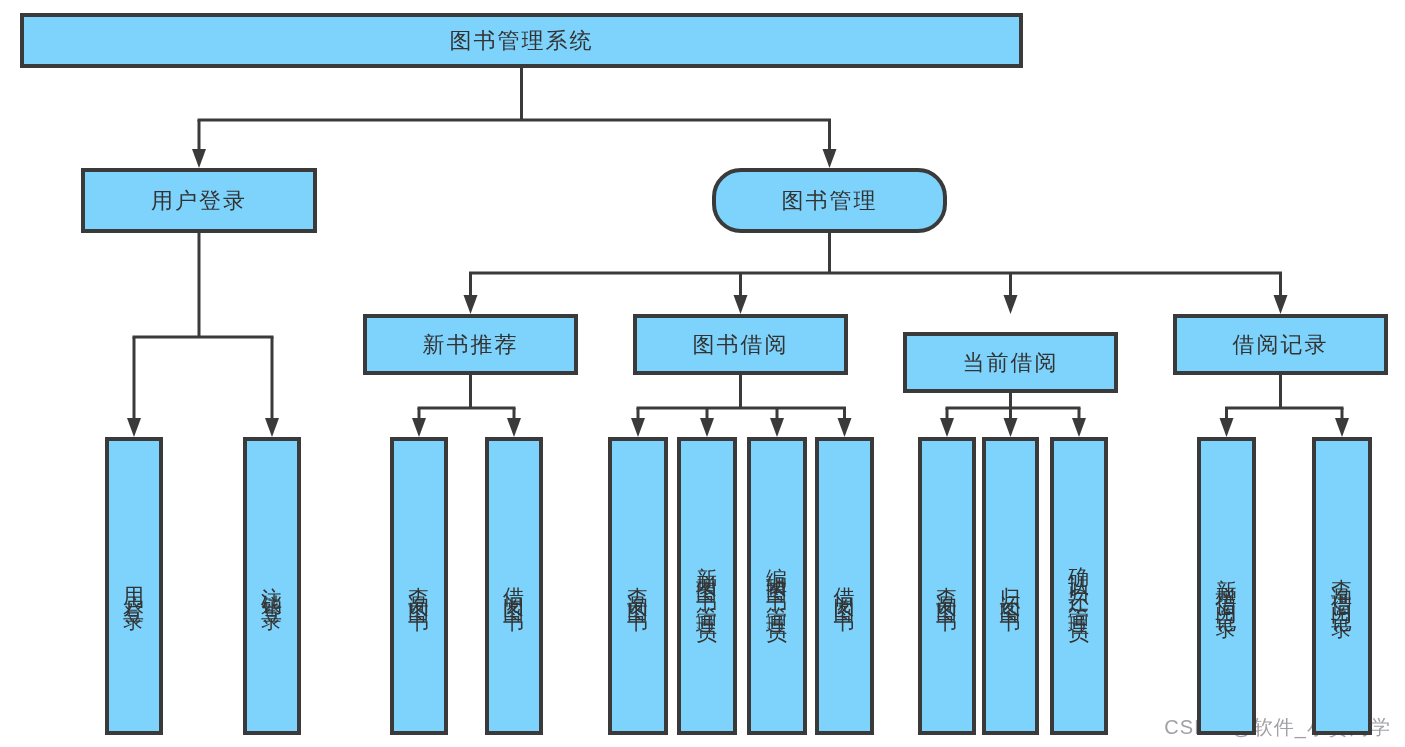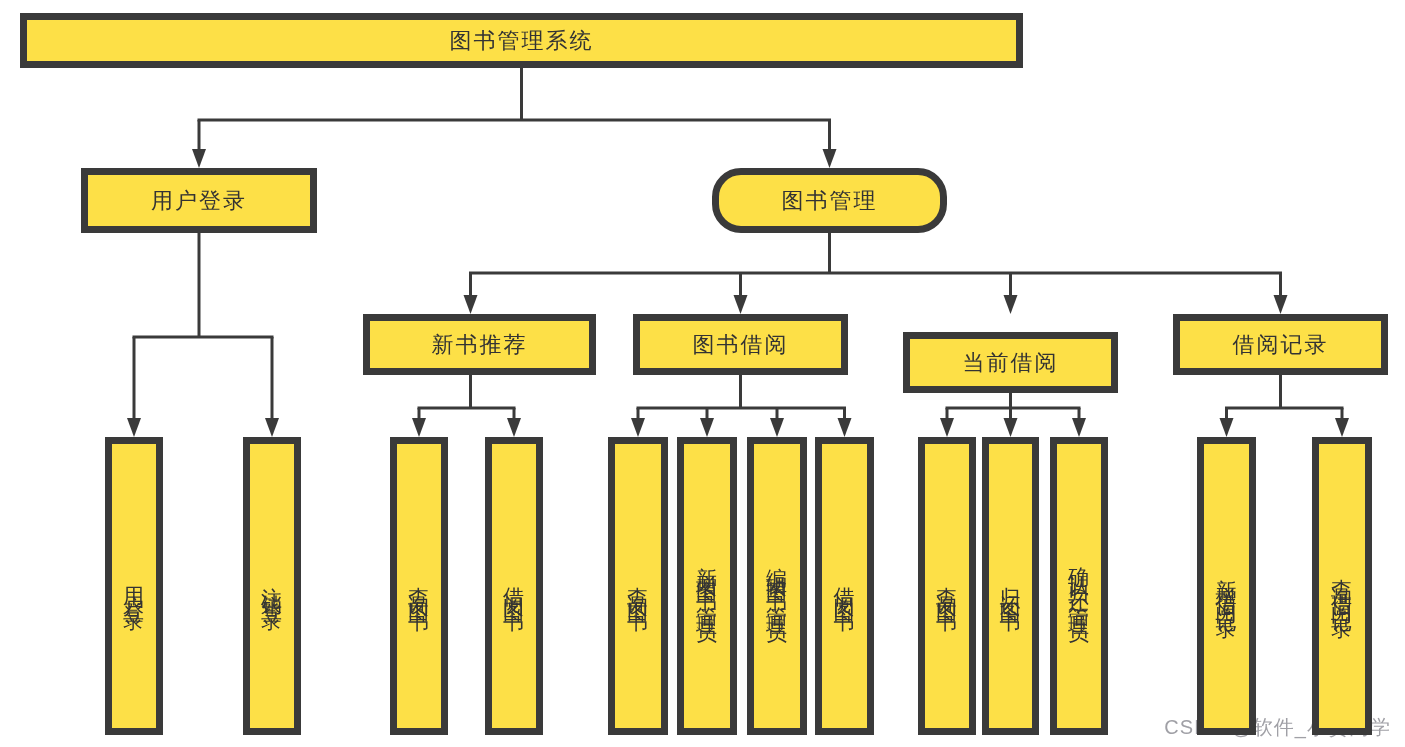--- a/index.html
+++ b/index.html
@@ -19,22 +19,22 @@
     position: absolute;
     left: 0;
     top: 0;
     width: 1405px;
     height: 747px;
     pointer-events: none;
   }
   .node {
     position: absolute;
     box-sizing: border-box;
-    border: 7px solid #c4b5fd;
-    background: #fde047;
+    border: 4px solid #c4b5fd;
+    background: #7dd3fc;
     display: flex;
     align-items: center;
     justify-content: center;
     color: #333333;
   }
   .node.horizontal .label {
     font-size: 22px;
     letter-spacing: 2px;
     white-space: nowrap;
   }
@@ -117,21 +117,21 @@
   <div id="watermark" style="color: rgb(160, 160, 166);">CSDN @软件_小贺同学</div>
 <div class="node horizontal" style="left: 20px; top: 13px; width: 1003px; height: 55px; border-color: rgb(58, 58, 58);">
       <span class="label">图书管理系统</span>
     </div>
     <div class="node horizontal" style="left: 81px; top: 168px; width: 236px; height: 65px; border-color: rgb(58, 58, 58);">
       <span class="label">用户登录</span>
     </div>
     <div class="node horizontal" style="left: 712px; top: 168px; width: 235px; height: 65px; border-color: rgb(58, 58, 58); border-radius: 29px;">
       <span class="label">图书管理</span>
     </div>
-    <div class="node horizontal" style="left: 363px; top: 314px; width: 233px; height: 61px; border-color: rgb(58, 58, 58);">
+    <div class="node horizontal" style="left: 363px; top: 314px; width: 215px; height: 61px; border-color: rgb(58, 58, 58);">
       <span class="label">新书推荐</span>
     </div>
     <div class="node horizontal" style="left: 633px; top: 314px; width: 215px; height: 61px; border-color: rgb(58, 58, 58);">
       <span class="label">图书借阅</span>
     </div>
     <div class="node horizontal" style="left: 903px; top: 332px; width: 215px; height: 61px; border-color: rgb(58, 58, 58);">
       <span class="label">当前借阅</span>
     </div>
     <div class="node horizontal" style="left: 1173px; top: 314px; width: 215px; height: 61px; border-color: rgb(58, 58, 58);">
       <span class="label">借阅记录</span>

